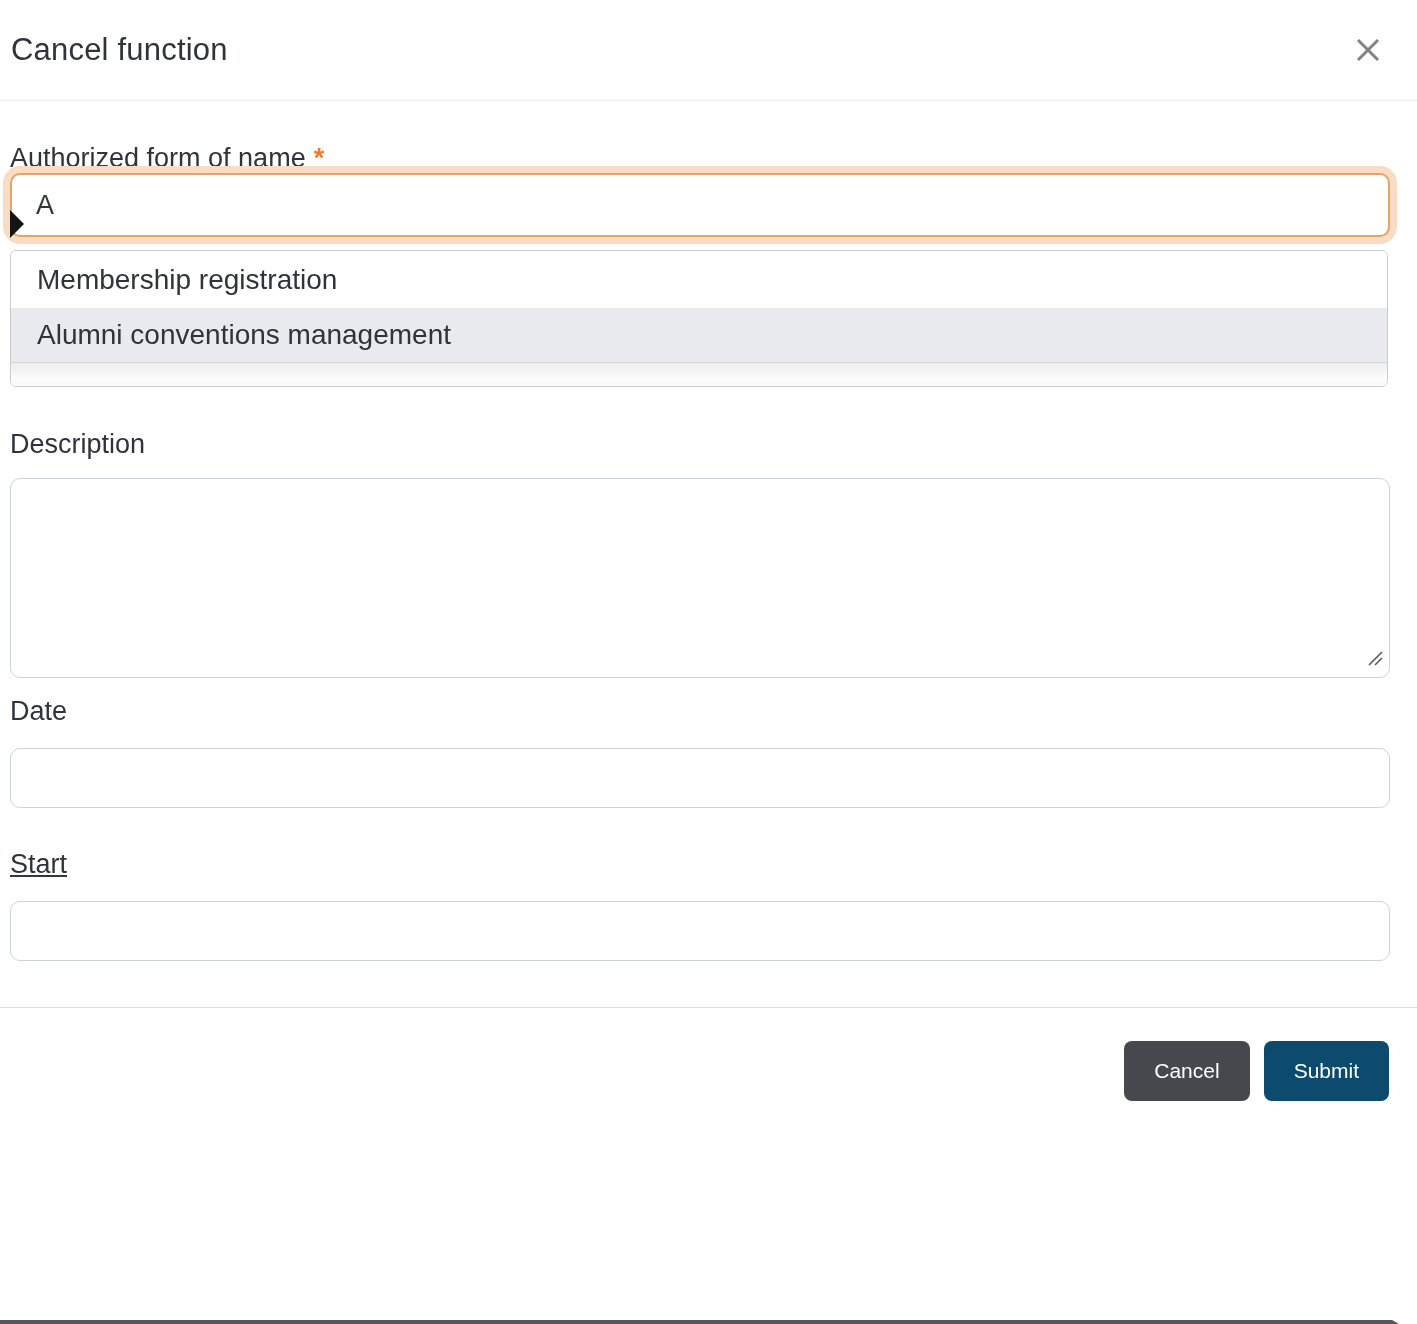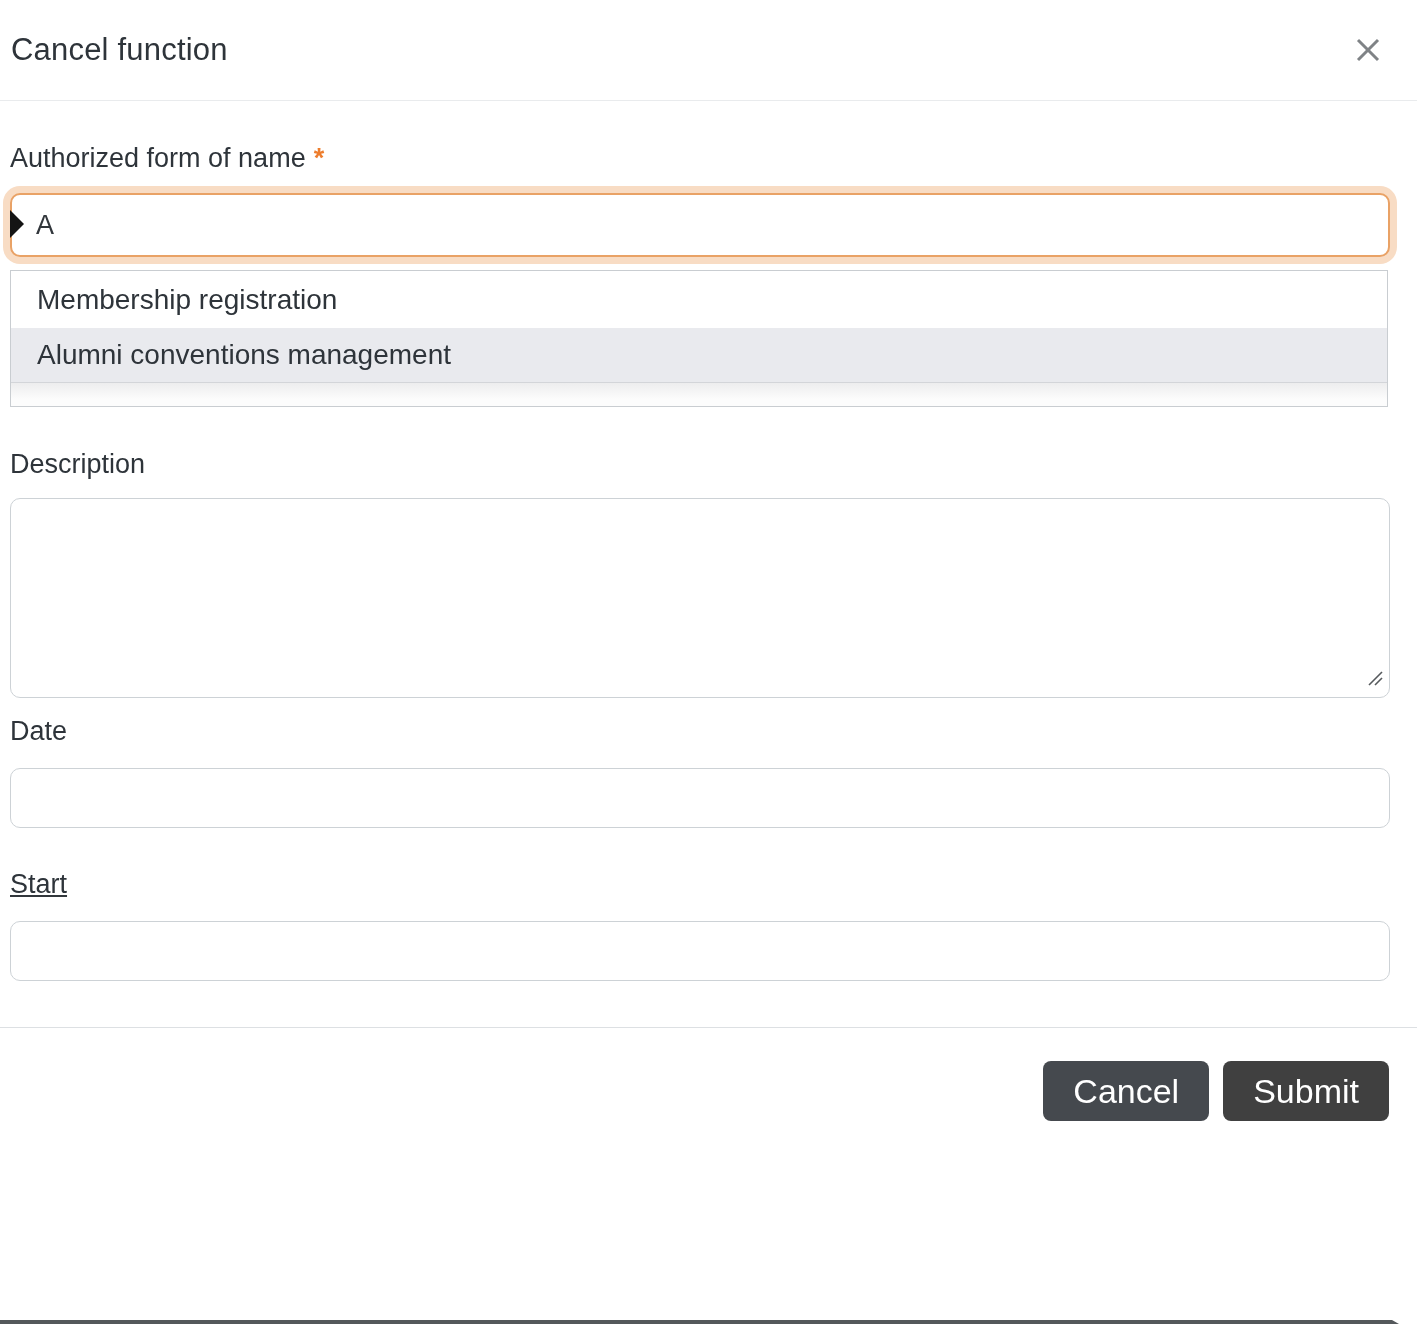--- a/index.html
+++ b/index.html
@@ -41,21 +41,21 @@
     font-size: 27px;
     color: #2e343a;
     line-height: 30px;
   }
   .required-mark {
     color: #ed7d2d;
     font-weight: 700;
     margin-left: 8px;
   }
   .group-authorized { margin-top: 42px; position: relative; }
-  .group-authorized .field-label { margin-bottom: 20px; }
+  .group-authorized .field-label { }
 
   .text-input, .text-area {
     width: 100%;
     border: 1px solid #cdd2d6;
     border-radius: 10px;
     font-family: "Liberation Sans", sans-serif;
     font-size: 27px;
     color: #32373c;
     padding: 0 24px;
     background: #fff;
@@ -77,21 +77,21 @@
     border-bottom: 14px solid transparent;
     border-left: 14px solid #141414;
     z-index: 5;
   }
 
   
   .dropdown {
     margin-top: 13px;
     width: calc(100% - 2px);
     border: 1px solid #c9cdd1;
-    border-radius: 0;
+    border-radius: 6px;
     overflow: hidden;
     background: #fff;
   }
   .dropdown-option {
     height: 57px;
     display: flex;
     align-items: center;
     padding: 0 26px;
     font-size: 28px;
     color: #2e343a;
@@ -142,26 +142,26 @@
     display: flex;
     justify-content: flex-end;
     gap: 14px;
   }
   .btn {
     border: none;
     border-radius: 8px;
     height: 60px;
     padding: 0 30px;
     font-family: "Liberation Sans", sans-serif;
-    font-size: 34px;
+    font-size: 21px;
     color: #ffffff;
     cursor: pointer;
   }
   .btn-cancel { background: #45494e; }
-  .btn-submit { background: #404040; }
+  .btn-submit { background: #0c4a6e; }
 
   
   .window-edge {
     position: absolute;
     left: 0;
     bottom: 0;
     width: 1399px;
     height: 4px;
     background: #54585b;
     clip-path: polygon(0 0, calc(100% - 7px) 0, 100% 100%, 0 100%);

